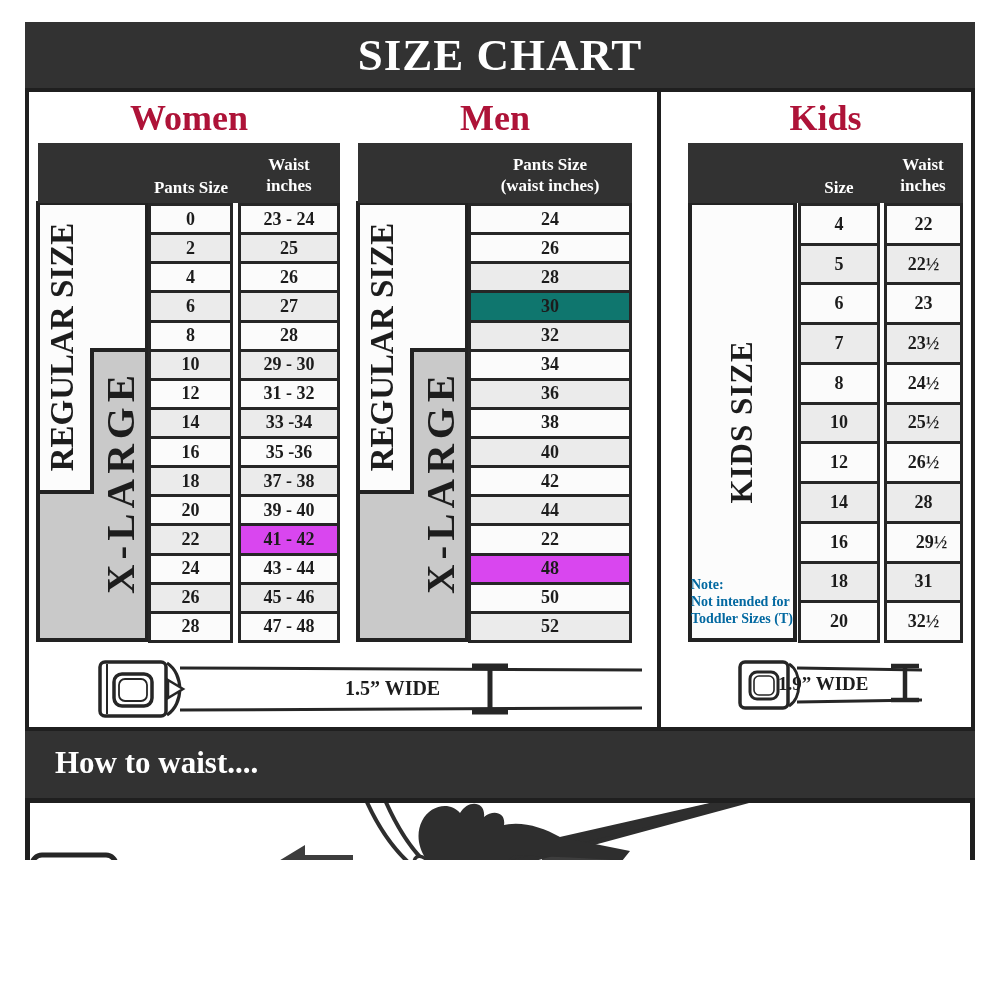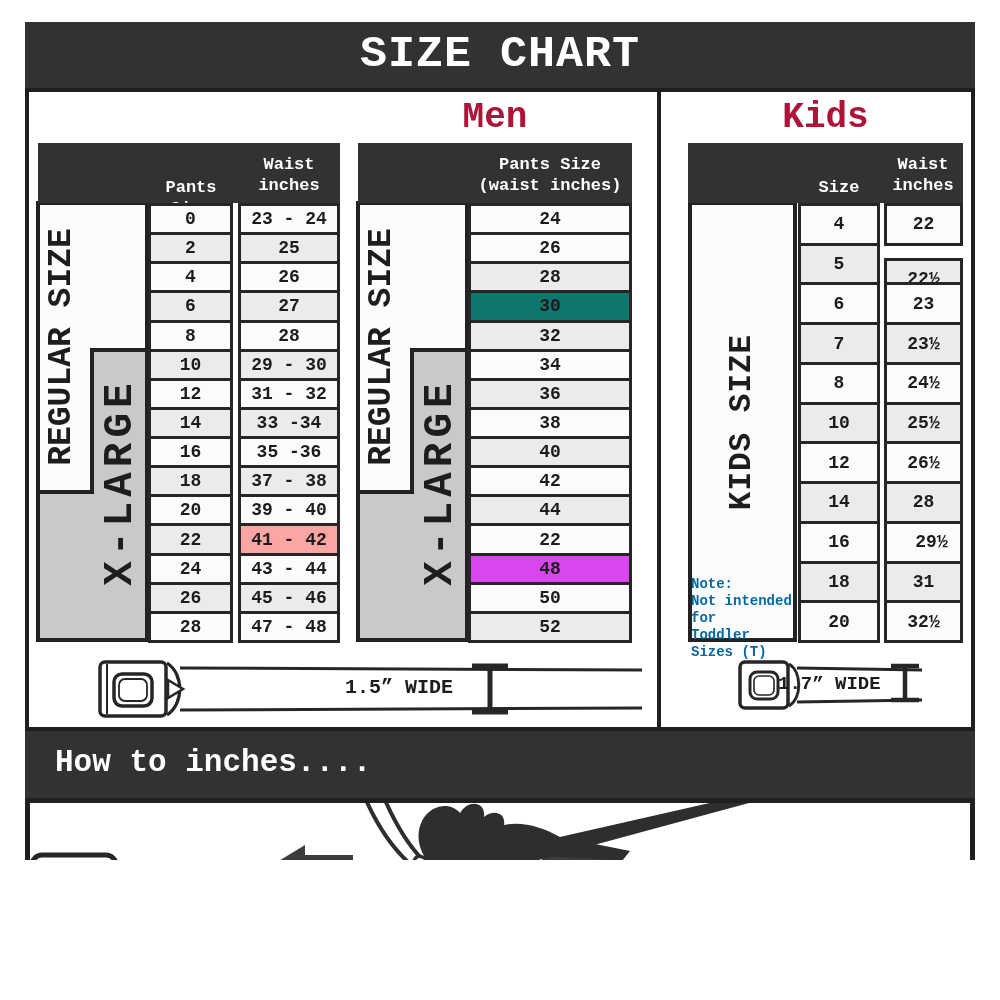--- a/index.html
+++ b/index.html
@@ -1,17 +1,17 @@
 <!DOCTYPE html>
 <html><head>
 <meta charset="utf-8">
 <style>
   html,body{margin:0;padding:0;background:#ffffff;}
   #page{position:relative;width:1000px;height:860px;background:#ffffff;
-        font-family:Liberation Mono, monospace;overflow:hidden;}
+        font-family:Liberation Serif, serif;overflow:hidden;}
   .abs{position:absolute;}
   .banner{background:#323232;color:#ffffff;font-weight:bold;text-align:center;}
   .coltitle{color:#ae1338;font-weight:bold;text-align:center;font-size:36px;}
   .thead{background:#323232;}
   .hlabel{color:#ffffff;font-weight:bold;font-size:17px;text-align:center;line-height:21px;}
   .cell{position:absolute;box-sizing:border-box;border:3px solid #262626;display:flex;
         align-items:center;justify-content:center;font-weight:bold;font-size:18px;color:#1c1c1c;}
   .rot{transform:rotate(-90deg);text-align:center;font-weight:bold;color:#1d1d1d;white-space:nowrap;}
   .beltlabel{font-weight:bold;color:#1d1d1d;text-align:left;font-size:20px;}
   .adjlabel{font-weight:bold;color:#3a3a3a;text-align:center;font-size:29px;letter-spacing:1px;}
@@ -19,20 +19,21 @@
   .mainborder{box-sizing:border-box;border:4px solid #1f1f1f;pointer-events:none;}
   .panelborder{box-sizing:border-box;border:5px solid #1f1f1f;background:#ffffff;}
 </style>
 </head>
 <body>
 
 <div id="page">
 
   <div class="abs banner" style="left:25px;top:22px;width:950px;height:66px;font-size:45px;line-height:66px;letter-spacing:1px;">SIZE CHART</div>
 
+  <div class="abs coltitle" style="left:38px;top:97px;width:302px;">Women</div>
   <div class="abs coltitle" style="left:358px;top:97px;width:274px;">Men</div>
   <div class="abs coltitle" style="left:688px;top:97px;width:275px;">Kids</div>
 
   <svg class="abs" style="left:25px;top:88px;" width="950" height="643" viewBox="0 0 950 643">
     <rect x="13" y="115" width="109" height="289" fill="#fcfcfc" stroke="#222222" stroke-width="4"></rect>
     <path d="M67,262 L122,262 L122,552 L13,552 L13,404 L67,404 Z" fill="#c9c9c9" stroke="#222222" stroke-width="4"></path>
     <rect x="333" y="115" width="109" height="289" fill="#fcfcfc" stroke="#222222" stroke-width="4"></rect>
     <path d="M387,262 L442,262 L442,552 L333,552 L333,404 L387,404 Z" fill="#c9c9c9" stroke="#222222" stroke-width="4"></path>
     <rect x="665" y="115" width="105" height="437" fill="#fcfcfc" stroke="#222222" stroke-width="4"></rect>
   </svg>
@@ -85,21 +86,21 @@
       <div class="cell" style="left: 238px; top: 377.798px; width: 102px; height: 32.133px; background: rgb(251, 251, 251);">31 - 32</div>
       <div class="cell" style="left: 148px; top: 406.931px; width: 85px; height: 32.133px; background: rgb(235, 235, 235);">14</div>
       <div class="cell" style="left: 238px; top: 406.931px; width: 102px; height: 32.133px; background: rgb(235, 235, 235);">33 -34</div>
       <div class="cell" style="left: 148px; top: 436.064px; width: 85px; height: 32.133px; background: rgb(251, 251, 251);">16</div>
       <div class="cell" style="left: 238px; top: 436.064px; width: 102px; height: 32.133px; background: rgb(251, 251, 251);">35 -36</div>
       <div class="cell" style="left: 148px; top: 465.197px; width: 85px; height: 32.133px; background: rgb(235, 235, 235);">18</div>
       <div class="cell" style="left: 238px; top: 465.197px; width: 102px; height: 32.133px; background: rgb(235, 235, 235);">37 - 38</div>
       <div class="cell" style="left: 148px; top: 494.33px; width: 85px; height: 32.133px; background: rgb(251, 251, 251);">20</div>
       <div class="cell" style="left: 238px; top: 494.33px; width: 102px; height: 32.133px; background: rgb(251, 251, 251);">39 - 40</div>
       <div class="cell" style="left: 148px; top: 523.463px; width: 85px; height: 32.133px; background: rgb(235, 235, 235);">22</div>
-      <div class="cell" style="left: 238px; top: 523.463px; width: 102px; height: 32.133px; background: #fca5a5;">41 - 42</div>
+      <div class="cell" style="left: 238px; top: 523.463px; width: 102px; height: 32.133px; background: #d946ef;">41 - 42</div>
       <div class="cell" style="left: 148px; top: 552.596px; width: 85px; height: 32.133px; background: rgb(251, 251, 251);">24</div>
       <div class="cell" style="left: 238px; top: 552.596px; width: 102px; height: 32.133px; background: rgb(251, 251, 251);">43 - 44</div>
       <div class="cell" style="left: 148px; top: 581.729px; width: 85px; height: 32.133px; background: rgb(235, 235, 235);">26</div>
       <div class="cell" style="left: 238px; top: 581.729px; width: 102px; height: 32.133px; background: rgb(235, 235, 235);">45 - 46</div>
       <div class="cell" style="left: 148px; top: 610.862px; width: 85px; height: 32.133px; background: rgb(251, 251, 251);">28</div>
       <div class="cell" style="left: 238px; top: 610.862px; width: 102px; height: 32.133px; background: rgb(251, 251, 251);">47 - 48</div>
       <div class="cell" style="left: 468px; top: 203px; width: 164px; height: 32.133px; background: rgb(251, 251, 251);">24</div>
       <div class="cell" style="left: 468px; top: 232.133px; width: 164px; height: 32.133px; background: rgb(251, 251, 251);">26</div>
       <div class="cell" style="left: 468px; top: 261.266px; width: 164px; height: 32.133px; background: rgb(235, 235, 235);">28</div>
       <div class="cell" style="left: 468px; top: 290.399px; width: 164px; height: 32.133px; background: #0f766e;">30</div>
@@ -110,21 +111,21 @@
       <div class="cell" style="left: 468px; top: 436.064px; width: 164px; height: 32.133px; background: rgb(235, 235, 235);">40</div>
       <div class="cell" style="left: 468px; top: 465.197px; width: 164px; height: 32.133px; background: rgb(251, 251, 251);">42</div>
       <div class="cell" style="left: 468px; top: 494.33px; width: 164px; height: 32.133px; background: rgb(235, 235, 235);">44</div>
       <div class="cell" style="left: 468px; top: 523.463px; width: 164px; height: 32.133px; background: rgb(251, 251, 251);">22</div>
       <div class="cell" style="left: 468px; top: 552.596px; width: 164px; height: 32.133px; background: #d946ef;">48</div>
       <div class="cell" style="left: 468px; top: 581.729px; width: 164px; height: 32.133px; background: rgb(251, 251, 251);">50</div>
       <div class="cell" style="left: 468px; top: 610.862px; width: 164px; height: 32.133px; background: rgb(235, 235, 235);">52</div>
       <div class="cell" style="left: 798px; top: 203px; width: 82px; height: 42.727px; background: rgb(251, 251, 251);">4</div>
       <div class="cell" style="left: 884px; top: 203px; width: 79px; height: 42.727px; background: rgb(251, 251, 251);">22</div>
       <div class="cell" style="left: 798px; top: 242.727px; width: 82px; height: 42.727px; background: rgb(235, 235, 235);">5</div>
-      <div class="cell" style="left: 884px; top: 242.727px; width: 79px; height: 42.727px; background: rgb(235, 235, 235); margin-top: 15px;">22½</div>
+      <div class="cell" style="left: 884px; top: 242.727px; width: 79px; height: 42.727px; background: rgb(235, 235, 235);">22½</div>
       <div class="cell" style="left: 798px; top: 282.454px; width: 82px; height: 42.727px; background: rgb(251, 251, 251);">6</div>
       <div class="cell" style="left: 884px; top: 282.454px; width: 79px; height: 42.727px; background: rgb(251, 251, 251);">23</div>
       <div class="cell" style="left: 798px; top: 322.181px; width: 82px; height: 42.727px; background: rgb(235, 235, 235);">7</div>
       <div class="cell" style="left: 884px; top: 322.181px; width: 79px; height: 42.727px; background: rgb(235, 235, 235);">23½</div>
       <div class="cell" style="left: 798px; top: 361.908px; width: 82px; height: 42.727px; background: rgb(251, 251, 251);">8</div>
       <div class="cell" style="left: 884px; top: 361.908px; width: 79px; height: 42.727px; background: rgb(251, 251, 251);">24½</div>
       <div class="cell" style="left: 798px; top: 401.635px; width: 82px; height: 42.727px; background: rgb(235, 235, 235);">10</div>
       <div class="cell" style="left: 884px; top: 401.635px; width: 79px; height: 42.727px; background: rgb(235, 235, 235);">25½</div>
       <div class="cell" style="left: 798px; top: 441.362px; width: 82px; height: 42.727px; background: rgb(251, 251, 251);">12</div>
       <div class="cell" style="left: 884px; top: 441.362px; width: 79px; height: 42.727px; background: rgb(251, 251, 251);">26½</div>
@@ -165,27 +166,27 @@
       <rect x="65" y="22" width="28" height="27" rx="7" fill="#ffffff" stroke-width="3"></rect>
       <rect x="69" y="26" width="20" height="19" rx="5" stroke-width="1.6"></rect>
       <path d="M104,14 C117,22 117,48 104,56" stroke-width="3"></path>
       <g stroke-width="4.5">
         <line x1="220" y1="16" x2="220" y2="50"></line>
         <line x1="206" y1="16" x2="234" y2="16"></line>
         <line x1="206" y1="50" x2="234" y2="50"></line>
       </g>
     </g>
   </svg>
-  <div class="abs beltlabel" style="left:778px;top:674px;width:125px;line-height:20px;font-size:19px;">1.7” WIDE</div>
+  <div class="abs beltlabel" style="left:778px;top:674px;width:125px;line-height:20px;font-size:19px;">1.9” WIDE</div>
 
   <div class="abs mainborder" style="left:25px;top:88px;width:950px;height:643px;"></div>
   <div class="abs" style="left:657px;top:92px;width:4px;height:637px;background:#1f1f1f;"></div>
 
   <div class="abs banner" style="left:25px;top:731px;width:950px;height:67px;"></div>
-  <div class="abs" style="left:55px;top:745px;color:#ffffff;font-weight:bold;font-size:31px;">How to inches....</div>
+  <div class="abs" style="left:55px;top:745px;color:#ffffff;font-weight:bold;font-size:31px;">How to waist....</div>
 
   <div class="abs panelborder" style="left:25px;top:798px;width:950px;height:174px;">
     <svg width="940" height="164" viewBox="0 0 940 164" style="display:block;">
       <g stroke="#262626" fill="none">
         <line x1="86" y1="75" x2="398" y2="75" stroke-width="4"></line>
         <line x1="86" y1="132" x2="398" y2="132" stroke-width="4"></line>
         <line x1="86" y1="126" x2="398" y2="126" stroke-width="1.5" stroke="#777777"></line>
         <line x1="428" y1="75" x2="848" y2="75" stroke-width="4"></line>
         <line x1="428" y1="132" x2="848" y2="132" stroke-width="4"></line>
         <line x1="428" y1="81" x2="848" y2="81" stroke-width="1.5" stroke="#777777"></line>

